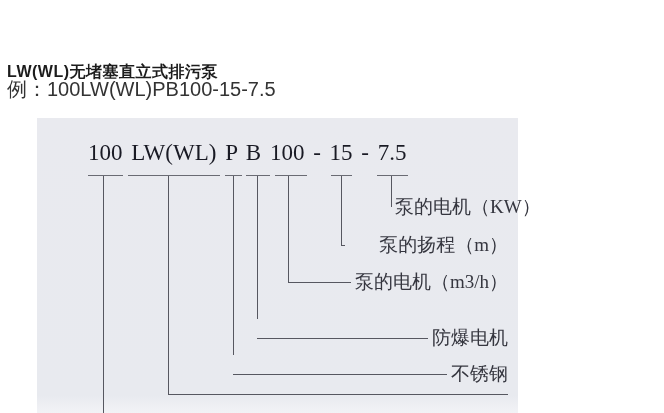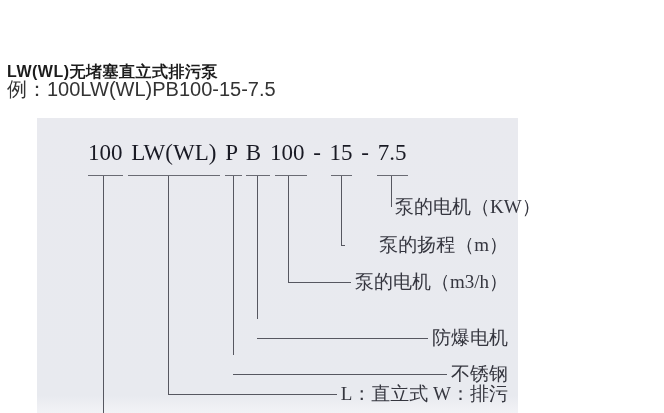--- a/index.html
+++ b/index.html
@@ -121,16 +121,15 @@
     <div class="clabel">防爆电机</div>
   </div>
 
   <div class="callout" style="left:196px; top:224px;margin-top:19px;">
     <div class="cline"></div>
     <div class="clabel">不锈钢</div>
   </div>
 
   <div class="callout" style="left:131px; top:263px;">
     <div class="cline"></div>
-    <div class="clabel">L：直立式 W：排污</div>
   </div>
 
 </div>
 
 </body></html>

